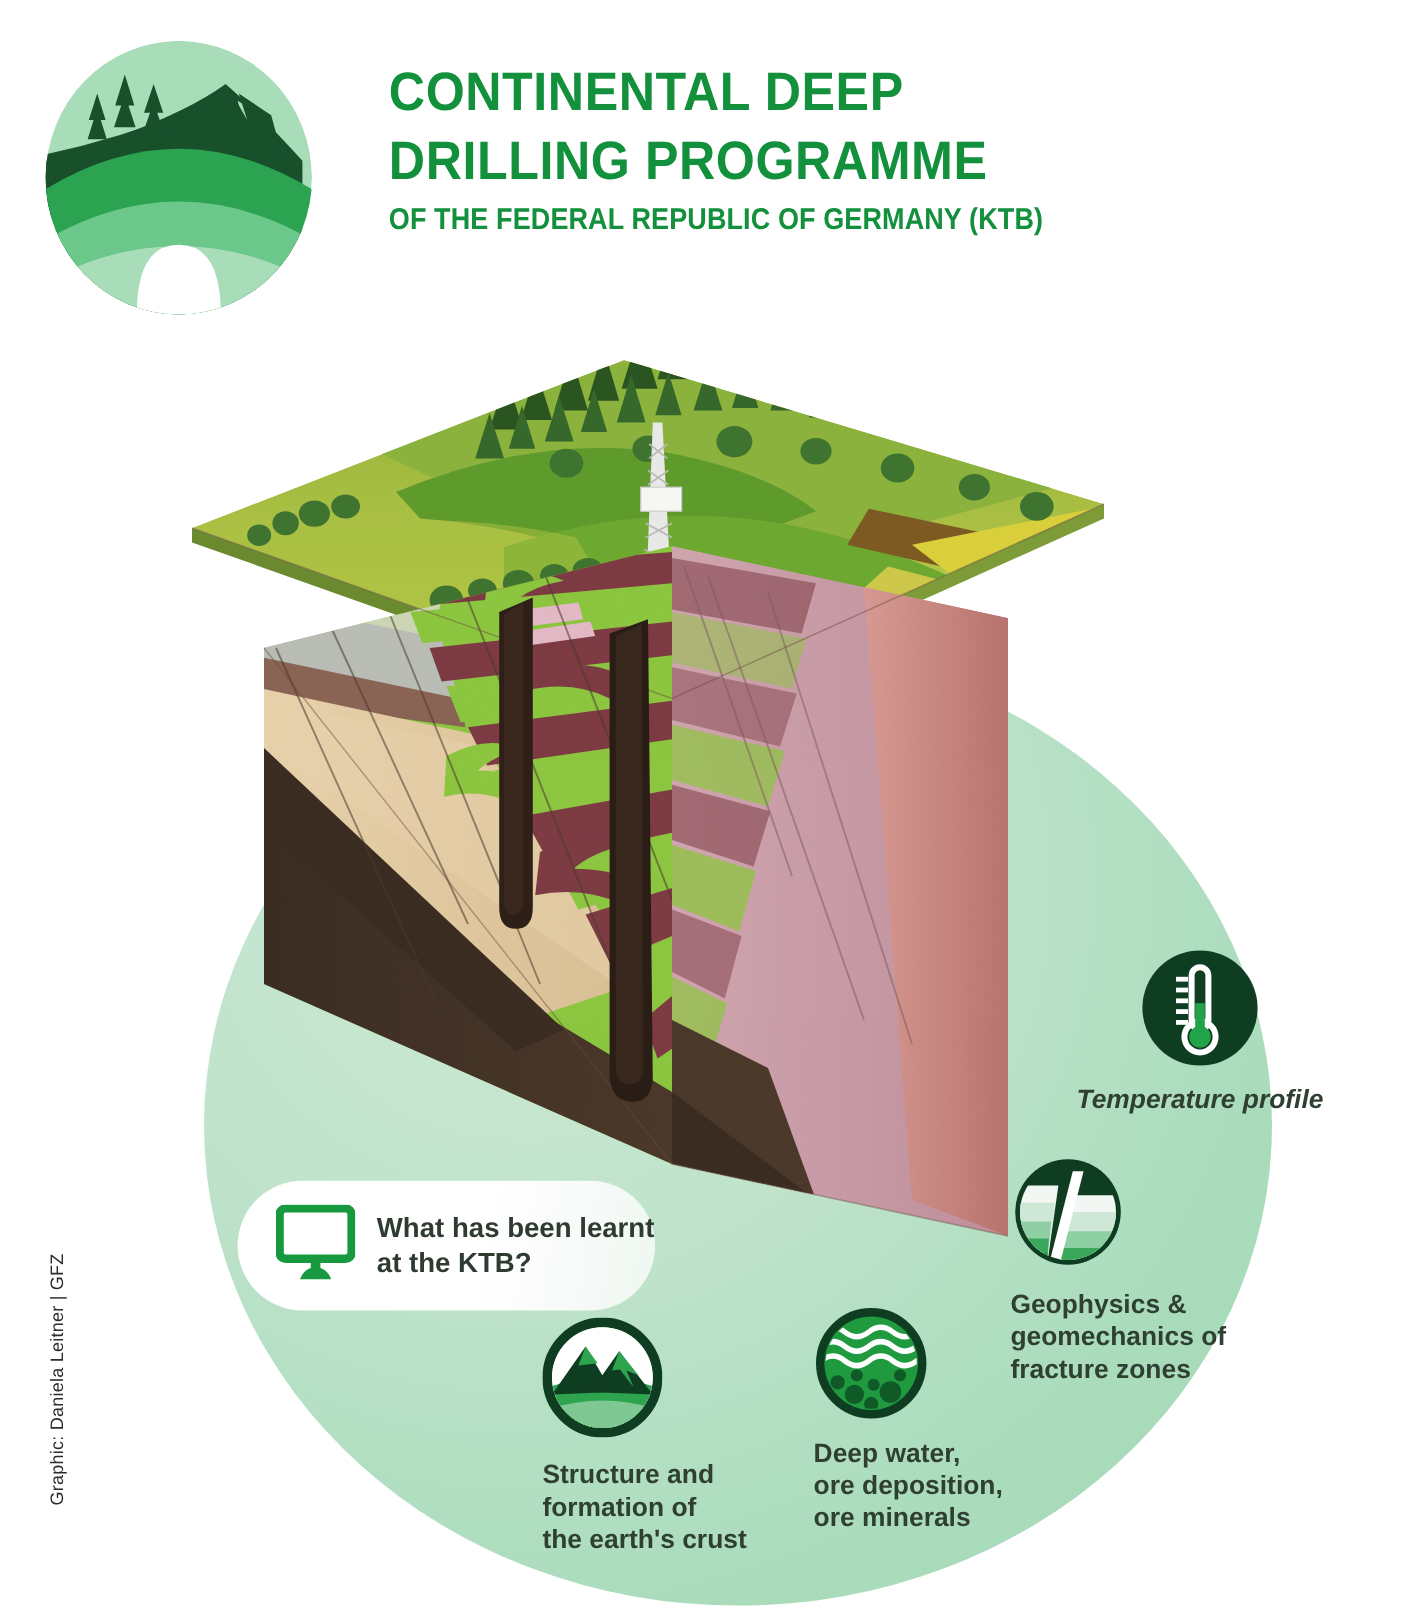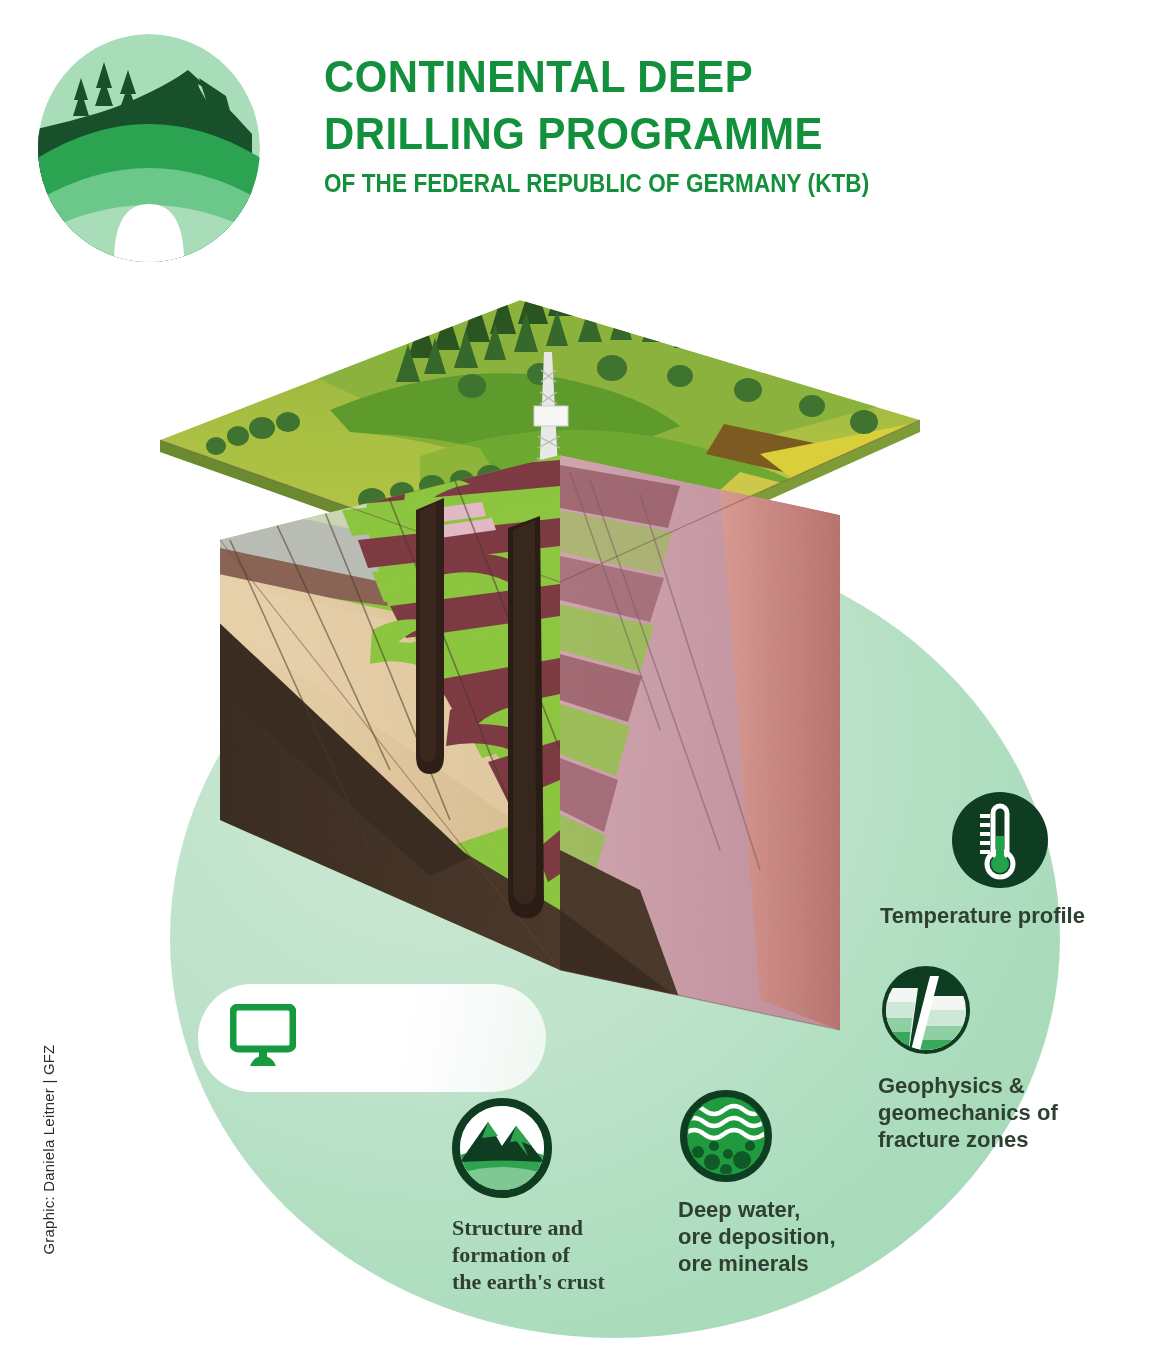--- a/index.html
+++ b/index.html
@@ -47,26 +47,26 @@
   .callout .ctext{
     margin-left:18px;color:#2f3b31;font-weight:bold;font-size:23px;line-height:29px;
   }
 
   
   .item{position:absolute;z-index:56;}
   .item .lbl{
     color:#2f4033;font-weight:bold;font-size:22px;line-height:27px;
     white-space:pre-line;
   }
-  .it-temp{left:880px;top:790px;width:240px;}
+  .it-temp{left:880px;top:790px;width:240px;text-align:center;font-style:italic;}
   .it-temp .lbl{margin-top:12px;}
-  .it-geo{left:842px;top:962px;width:210px;margin-left:36px;}
+  .it-geo{left:842px;top:962px;width:210px;}
   .it-geo .lbl{margin-top:10px;text-align:left;}
   .it-struct{left:452px;top:1098px;width:230px;}
-  .it-struct .lbl{margin-top:12px;text-align:left;font-family:Liberation Serif, serif;}
+  .it-struct .lbl{margin-top:12px;text-align:left;}
   .it-water{left:678px;top:1088px;width:220px;}
   .it-water .lbl{margin-top:8px;text-align:left;}
   .ico-center{display:flex;justify-content:center;}
 
   
   .credit{
     position:absolute;left:-62px;top:1136px;width:220px;
     transform:rotate(-90deg);transform-origin:center center;
     font-size:15px;color:#2b2b2b;white-space:nowrap;z-index:60;
     letter-spacing:.2px;
@@ -391,20 +391,22 @@
   </div>
 
   <div class="callout">
     <span class="mon">
       <svg width="66" height="64" viewBox="0 0 66 64">
         <rect x="3" y="3" width="60" height="42" rx="5" fill="none" stroke="#17993f" stroke-width="7"></rect>
         <rect x="29" y="45" width="8" height="8" fill="#17993f"></rect>
         <path d="M20 62 q4 -10 13 -10 q9 0 13 10 z" fill="#17993f"></path>
       </svg>
     </span>
+    <span class="ctext">What has been
+learnt at the KTB?</span>
   </div>
 
   <div class="item it-temp">
     <div class="ico-center">
       <svg width="100" height="100" viewBox="0 0 100 100">
         <circle cx="50" cy="50" r="48" fill="#0f3d22"></circle>
         <rect x="43" y="16" width="14" height="52" rx="7" fill="none" stroke="#ffffff" stroke-width="5"></rect>
         <circle cx="50" cy="74" r="13" fill="none" stroke="#ffffff" stroke-width="5"></circle>
         <circle cx="50" cy="74" r="9" fill="#22a34a"></circle>
         <rect x="46" y="46" width="8" height="26" fill="#22a34a"></rect>

